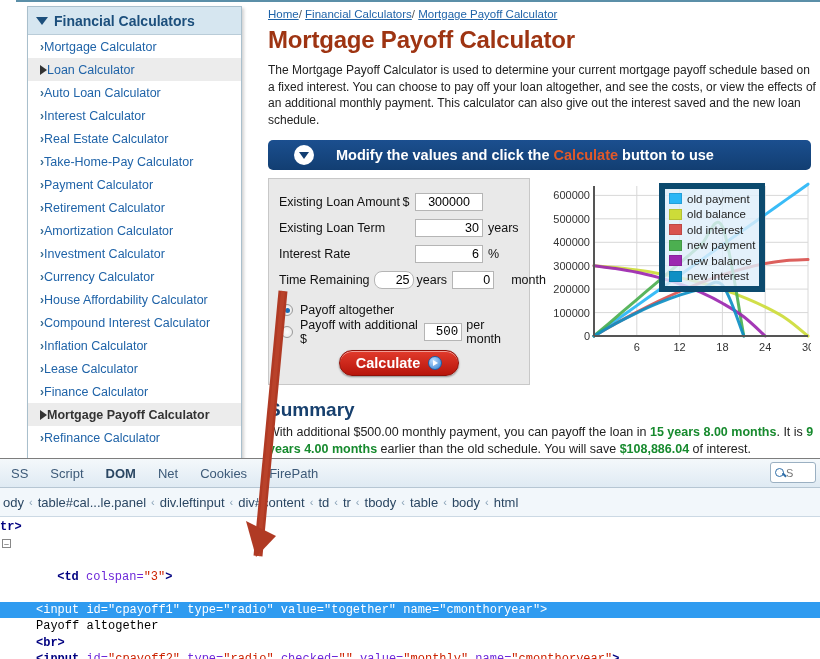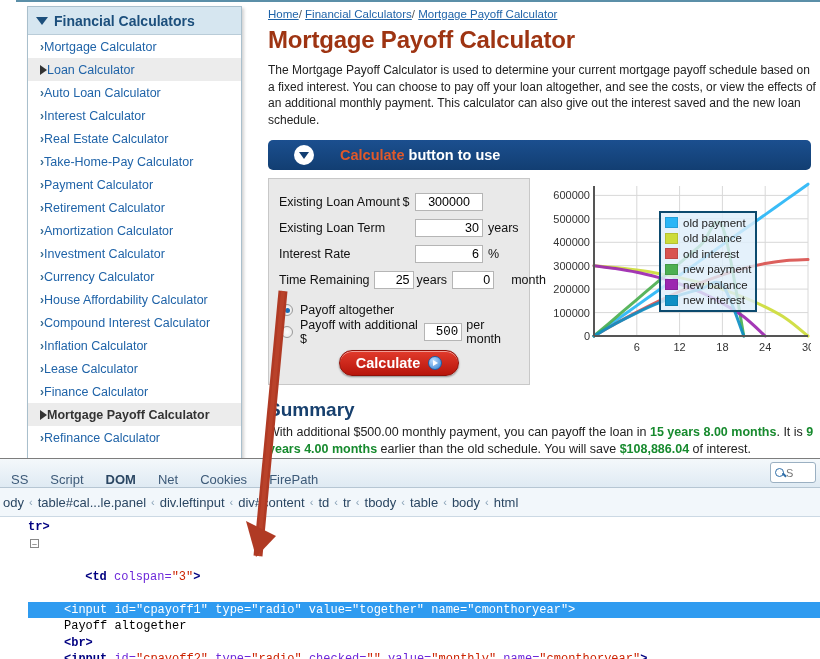--- a/index.html
+++ b/index.html
@@ -116,42 +116,41 @@
   #calcbtn .go::after {
     content:""; width:0;height:0;border-top:3px solid transparent;
     border-bottom:3px solid transparent;border-left:5px solid #fff; margin-left:1px;
   }
 
   
   #chartbox { margin-left:16px; width:265px; height:185px; position:relative; }
   #chartsvg { display:block; }
   #legend {
     position:absolute; left:113px; top:5px;
-    background:rgba(222,238,250,.82); border:2px solid #0c4a6e;
+    background:rgba(222,238,250,.82); border:6px solid #0c4a6e;
     padding:2px 4px;
-    margin-top:28px;
   }
   .lgrow { display:flex; align-items:center; height:15.5px; font-size:11.5px; color:#222; }
   .swatch { width:13px;height:11px; margin-right:5px; border:1px solid rgba(0,0,0,.12); }
 
   
   #summary { margin-top:14px; width:555px; }
   #summary h2 { font-size:19px; color:#17406e; margin:0 0 3px 0; }
   #summary p { font-size:12.5px; color:#222; line-height:17px; margin:0; }
   .green { color:#178a2e; font-weight:bold; }
 
   
   #firebug {
     position:absolute; left:0; top:458px; width:820px; height:201px;
     background:#fff; border-top:1px solid #7d7d7d; overflow:hidden;
     font-family:"Liberation Sans", sans-serif;
   }
   #fb-toolbar {
     height:29px; background:linear-gradient(#f4f8fb,#dfeaf3);
-    border-bottom:1px solid #b6c6d3; display:flex; align-items:flex-end;
+    border-bottom:1px solid #b6c6d3; display:flex; align-items:center;
     position:relative;
   }
   .fb-tab {
     font-size:13px; color:#3d5a78; padding:0 11px; cursor:pointer; white-space:nowrap;
   }
   .fb-tab.bold { font-weight:bold; color:#2b4763; }
   #fb-search {
     position:absolute; right:4px; top:3px; width:46px; height:21px;
     border:1px solid #9bb0c2; border-radius:3px; background:#fff;
     display:flex; align-items:center; padding-left:4px; overflow:hidden;
@@ -169,21 +168,21 @@
   #fb-crumbs {
     height:29px; background:#f2f7fb; border-bottom:1px solid #ccd9e4;
     display:flex; align-items:center; font-size:13px; color:#2b4763;
     padding-left:0px; overflow:hidden; white-space:nowrap;
   }
   #fb-crumbs .cr { padding:0 3px; cursor:pointer; }
   #fb-crumbs .crsep { color:#8aa3b8; padding:0 2px; font-size:11px; }
 
   #fb-code {
     font-family:"Liberation Mono", monospace; font-size:12px; line-height:16.5px;
-    color:#000; padding-top:2px; position:relative; height:142px; overflow:hidden;margin-left:28px;
+    color:#000; padding-top:2px; position:relative; height:142px; overflow:hidden;
   }
   .cline { white-space:pre; padding-left:0px; position:relative; }
   .cline .ind1 { padding-left:14px; display:inline-block; }
   .cline .ind2 { padding-left:36px; display:inline-block; }
   .tag { color:#000080; font-weight:bold; }
   .attr { color:#6d28d9; }
   .val { color:#cc2200; }
   .txt { color:#000; }
   .hl { background:#2f9bf0; color:#fff; display:block; }
   .expander {
@@ -288,21 +287,21 @@
     </div>
 
     <h1 id="page-title">Mortgage Payoff Calculator</h1>
 
     <div id="intro">The Mortgage Payoff Calculator is used to determine your current mortgage payoff schedule based on a fixed interest. You can choose to pay off your loan altogether, and see the costs, or view the effects of an additional monthly payment. This calculator can also give out the interest saved and the new loan schedule.</div>
 
     <div id="banner">
       <span class="circle">
           <i></i>
         </span>
-      &nbsp;<span class="accent">Calculate</span>&nbsp;<span>button to use</span>
+      <span>Modify the values and click the</span>&nbsp;<span class="accent">Calculate</span>&nbsp;<span>button to use</span>
     </div>
 
     <div id="calcrow">
 
       <div id="calcform">
         <div class="frow">
           <span class="lab" style="width:118px">Existing Loan Amount</span>
           <span style="width:18px;text-align:center">$</span>
           <input class="txtin" style="width: 68px; text-align: center;" value="300000">
         </div>
@@ -311,21 +310,21 @@
           <input class="txtin" style="width: 68px;" value="30">
           <span class="unit">years</span>
         </div>
         <div class="frow">
           <span class="lab" style="width:136px">Interest Rate</span>
           <input class="txtin" style="width: 68px;" value="6">
           <span class="unit">%</span>
         </div>
         <div class="frow">
           <span class="lab">Time Remaining</span>
-          <input class="txtin" style="width: 40px; margin-left: 4px;" value="25">
+          <input class="txtin" style="width: 40px; margin-left: 4px; border-radius: 8px;" value="25">
           <span class="unit" style="margin-left:3px">years</span>
           <input class="txtin" style="width: 42px; margin-left: 5px;" value="0">
           <span class="unit" style="margin-left:17px">months</span>
         </div>
 
         <div class="radiorow" style="margin-top:6px">
           <span class="radio on"></span>
           <span>Payoff altogether</span>
         </div>
         <div class="radiorow">

